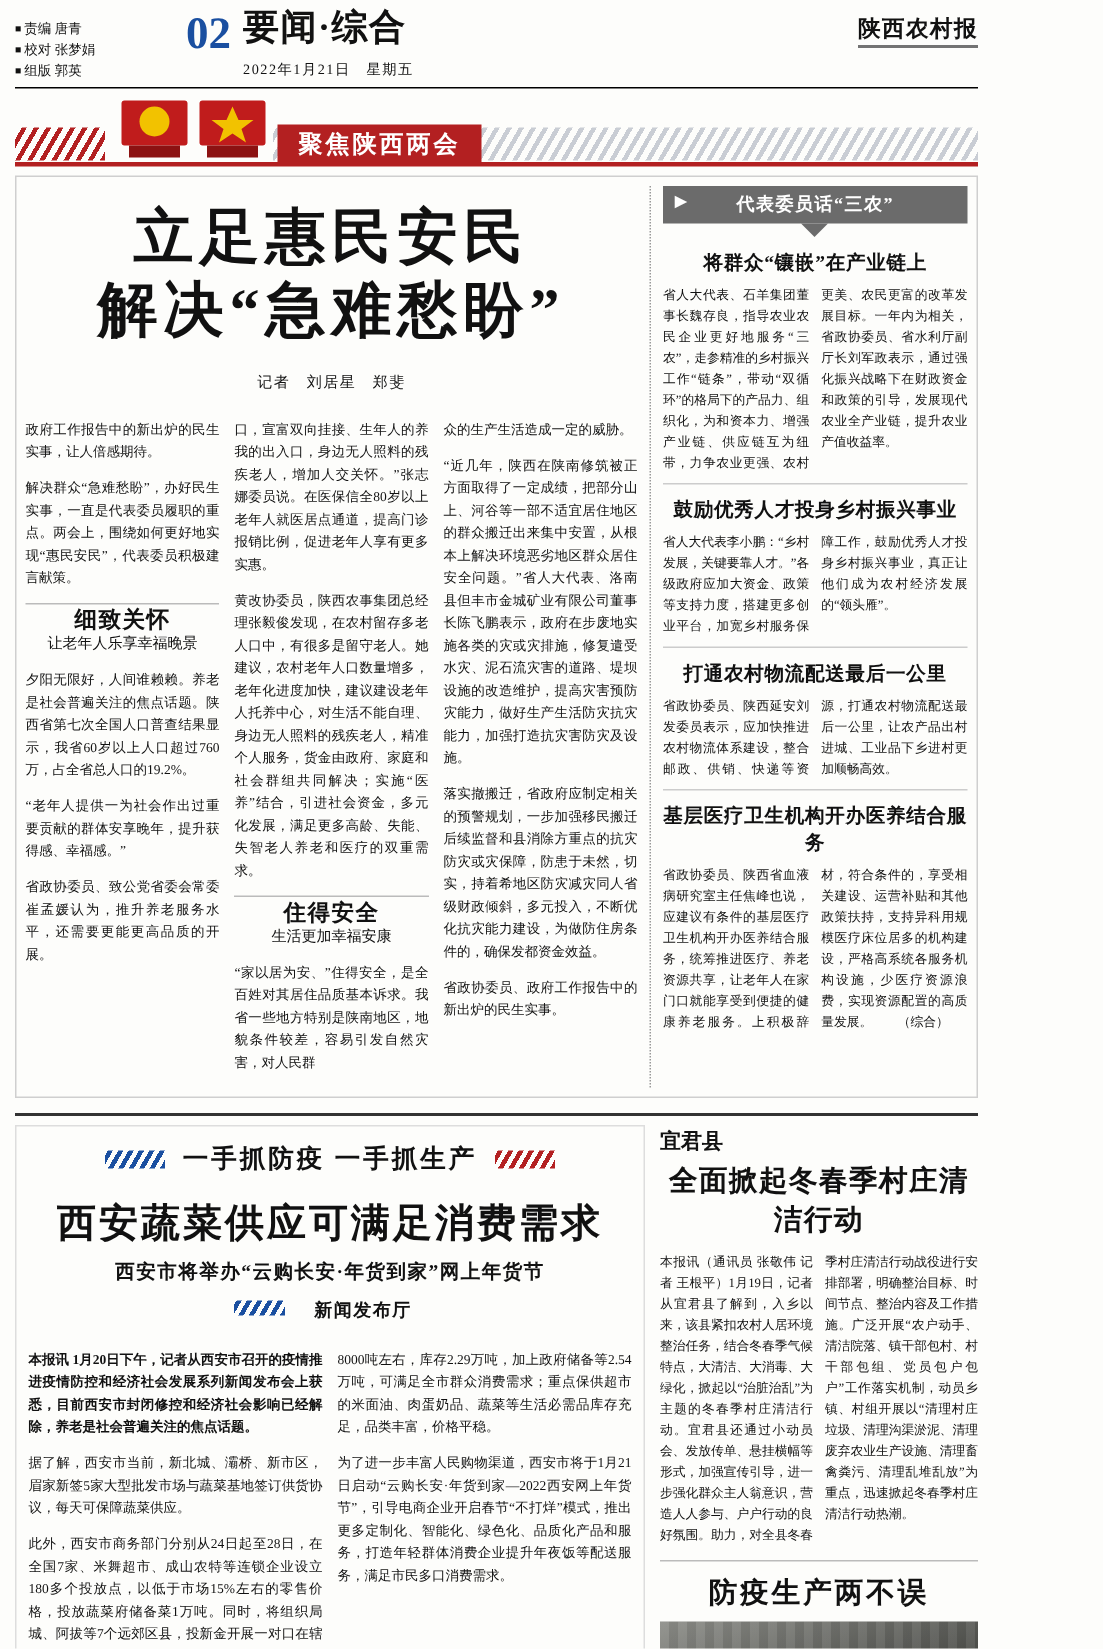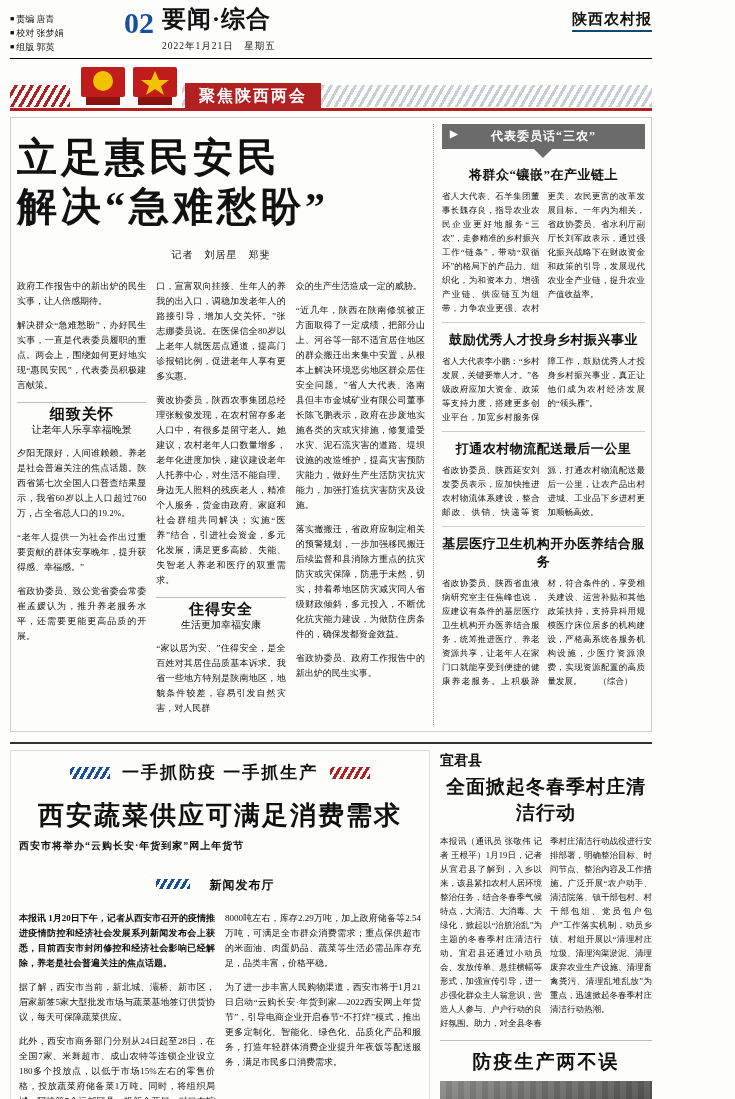--- a/index.html
+++ b/index.html
@@ -15,42 +15,42 @@
 
   
   .masthead { display:flex; align-items:flex-start; border-bottom:1px solid #000; padding-bottom:4px; }
   .mh-left { width:110px; font-size:9px; line-height:14px; padding-top:6px; }
   .mh-left div::before { content:"■"; font-size:7px; margin-right:2px; vertical-align:1px;}
   .mh-mid { flex:1; display:flex; align-items:flex-start; }
   .pagenum { font-family:Liberation Serif, serif; font-weight:bold; font-size:30px; color:#1a4fa0; line-height:1; padding:2px 8px 0 4px;}
   .mh-title { font-size:24px; font-weight:bold; letter-spacing:1px; line-height:1.1; }
   .mh-date { font-size:9.5px; margin-top:8px; letter-spacing:1px; }
   .mh-right { width:150px; text-align:right; padding-top:4px; }
-  .mh-right .paper { font-size:15px; font-weight:bold; letter-spacing:1px; border-bottom:2px solid #0c4a6e; display:inline-block; padding-bottom:1px;}
+  .mh-right .paper { font-size:15px; font-weight:bold; letter-spacing:1px; border-bottom:2px solid #737373; display:inline-block; padding-bottom:1px;}
 
   
   .banner { position:relative; height:48px; margin-top:4px; border-bottom:3px solid #b32021;text-align:right;}
   .emblems { position:absolute; left:70px; top:2px; display:flex; gap:6px;}
   .emblem { width:46px; height:42px; }
   .banner-label {
     position:absolute; left:175px; top:20px;
     background:#b32021; color:#fff; font-size:16px; font-weight:bold;
     padding:3px 14px; letter-spacing:2px;
   }
   .banner-hatch { position:absolute; left:0; top:22px; width:60px; height:22px;
     background:repeating-linear-gradient(-60deg,#b32021 0 3px,transparent 3px 7px); }
   .banner-hatch.r { left:auto; right:0; width:470px;
     background:repeating-linear-gradient(-60deg,#c9cdd4 0 3px,transparent 3px 7px); }
 
   
   .top-sec { display:flex; margin-top:6px; border:1px solid #cfcfcf; padding:6px; gap:8px; }
   .top-left { width:456px; }
   .top-right { width:236px; border-left:1px dotted #999; padding-left:8px;}
 
-  .headline { padding:10px 0 4px; }
+  .headline { text-align:center; padding:10px 0 4px; }
   .headline h1 { margin:0; font-size:40px; font-weight:bold; letter-spacing:4px; line-height:1.22; font-family:"Liberation Serif",serif;}
   .byline { text-align:center; font-size:10px; margin:12px 0 8px; letter-spacing:1px;}
 
   .cols3 { display:flex; gap:10px; font-size:9px; line-height:15px; text-align:justify;}
   .cols3 .col { flex:1; }
   .sub-rule { border-top:1px solid #bbb; margin:8px 0 4px;}
   .subhead { text-align:center; font-size:15px; font-weight:bold; letter-spacing:1px; margin:4px 0 6px;}
   .subhead .small { display:block; font-size:10px; font-weight:normal; letter-spacing:0;}
 
   
@@ -68,21 +68,21 @@
   .bot { display:flex; gap:10px; }
   .bot-left { width:420px; border:1px solid #ddd; padding:6px 8px;}
   .bot-right { flex:1; }
 
   .slogan { text-align:center; font-size:17px; font-weight:bold; letter-spacing:2px; position:relative; padding:4px 0 6px;}
   .slogan .bars { display:inline-block; width:40px; height:12px; vertical-align:-1px; margin-right:6px;
     background:repeating-linear-gradient(-60deg,#1a4fa0 0 3px,transparent 3px 6px);}
   .slogan .bars.r { margin-right:0; margin-left:6px;
     background:repeating-linear-gradient(-60deg,#b32021 0 3px,transparent 3px 6px);}
   .bl-h1 { font-size:26px; font-weight:bold; text-align:center; letter-spacing:2px; margin:8px 0 6px;}
-  .bl-h2 { font-size:10px; font-weight:bold; text-align:left; letter-spacing:1px; margin:0 0 22px;}
+  .bl-h2 { font-size:13px; font-weight:bold; text-align:center; letter-spacing:1px; margin:0 0 6px;}
   .tag { display:inline-block; font-size:12px; font-weight:bold; padding:2px 10px; letter-spacing:1px;}
   .tag-wrap{ text-align:center; margin:4px 0 6px; }
   .tag-hatch{ display:inline-block;width:34px;height:10px;vertical-align:0;
     background:repeating-linear-gradient(-60deg,#1a4fa0 0 3px,transparent 3px 6px); margin-right:6px;}
   .cols2 { display:flex; gap:10px; font-size:9px; line-height:15px; text-align:justify;}
   .cols2 .col{flex:1;}
   .bl-h3 { font-size:22px; font-weight:bold; text-align:center; letter-spacing:2px; margin:12px 0 4px;}
   .lead { font-weight:bold; }
 
   .br-county { font-size:14px; font-weight:bold; margin:2px 0 4px;}
@@ -149,21 +149,21 @@
           <div class="sub-rule"></div>
           <div class="subhead">
             <span>细致关怀</span>
             <span class="small">让老年人乐享幸福晚景</span>
           </div>
           <p>夕阳无限好，人间谁赖赖。养老是社会普遍关注的焦点话题。陕西省第七次全国人口普查结果显示，我省60岁以上人口超过760万，占全省总人口的19.2%。</p>
           <p>“老年人提供一为社会作出过重要贡献的群体安享晚年，提升获得感、幸福感。”</p>
           <p>省政协委员、致公党省委会常委崔孟媛认为，推升养老服务水平，还需要更能更高品质的开展。</p>
         </div>
         <div class="col">
-          <p>口，宣富双向挂接、生年人的养我的出入口，调稳加发老年人的路接引导，增加人交关怀。”张志娜委员说。在医保信全80岁以上老年人就医居点通道，提高门诊报销比例，促进老年人享有更多实惠。</p>
+          <p>口，宣富双向挂接、生年人的养我的出入口，身边无人照料的残疾老人，增加人交关怀。”张志娜委员说。在医保信全80岁以上老年人就医居点通道，提高门诊报销比例，促进老年人享有更多实惠。</p>
           <p>黄改协委员，陕西农事集团总经理张毅俊发现，在农村留存多老人口中，有很多是留守老人。她建议，农村老年人口数量增多，老年化进度加快，建议建设老年人托养中心，对生活不能自理、身边无人照料的残疾老人，精准个人服务，货金由政府、家庭和社会群组共同解决；实施“医养”结合，引进社会资金，多元化发展，满足更多高龄、失能、失智老人养老和医疗的双重需求。</p>
           <div class="sub-rule"></div>
           <div class="subhead">
             <span>住得安全</span>
             <span class="small">生活更加幸福安康</span>
           </div>
           <p>“家以居为安、”住得安全，是全百姓对其居住品质基本诉求。我省一些地方特别是陕南地区，地貌条件较差，容易引发自然灾害，对人民群</p>
         </div>
         <div class="col">
           <p>众的生产生活造成一定的威胁。</p>

